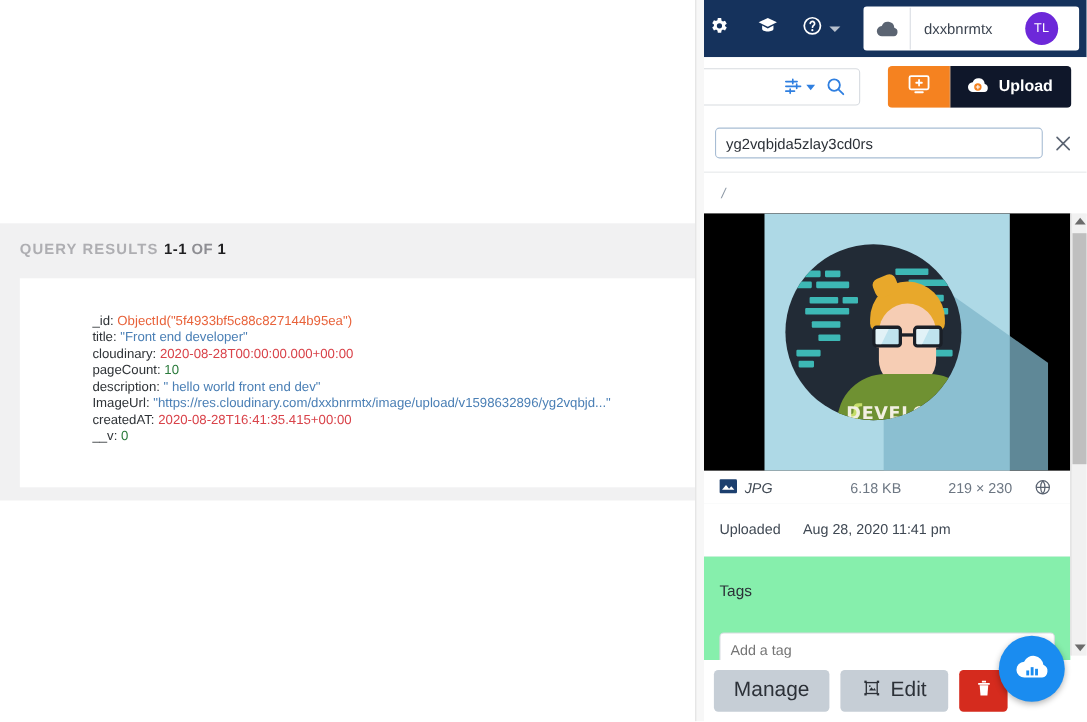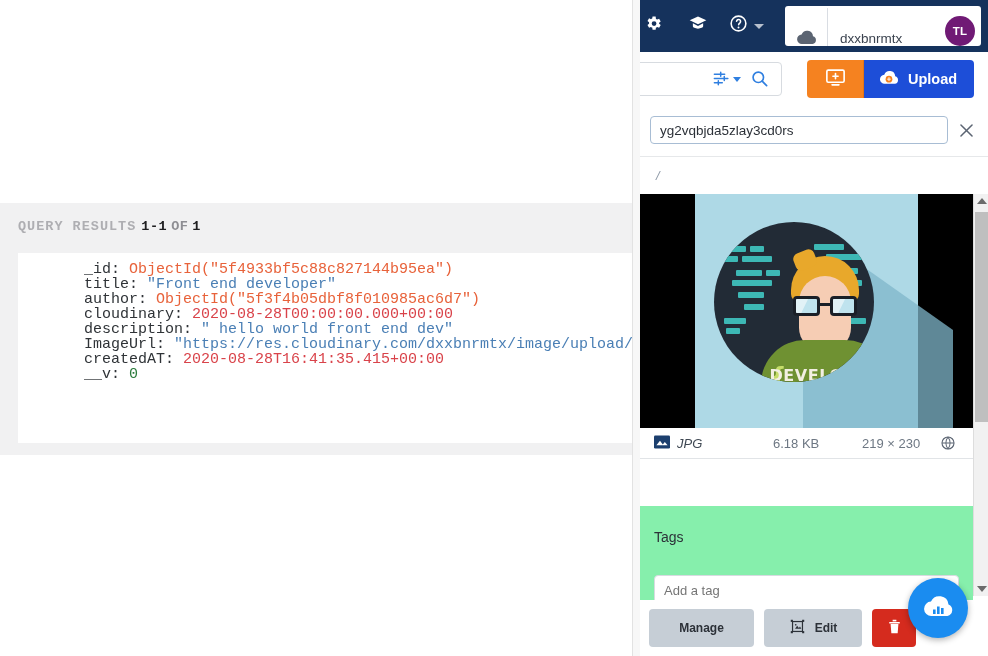--- a/index.html
+++ b/index.html
@@ -8,69 +8,69 @@
     background:#ffffff;
     font-family:"Liberation Sans", sans-serif;
     position:relative;
   }
 
   
   #left-pane{position:absolute;left:0;top:0;width:640px;height:656px;background:#fff;overflow:hidden;}
 
   #results-band{position:absolute;left:0;top:203px;width:640px;height:252px;background:#f1f1f2;}
 
-  #results-header{position:absolute;left:18px;top:219px;font-size:13.5px;letter-spacing:.5px;white-space:nowrap;font-family:Liberation Mono, monospace;}
+  #results-header{position:absolute;left:18px;top:219px;font-size:13.5px;letter-spacing:.5px;white-space:nowrap;}
   #results-header .lbl{color:#aeaeb2;font-weight:bold;letter-spacing:1px;}
   #results-header .rng{color:#1f1f21;font-weight:bold;margin-left:5px;}
   #results-header .of{color:#8e8e93;font-weight:bold;margin-left:4px;}
   #results-header .tot{color:#1f1f21;font-weight:bold;margin-left:4px;}
 
   #doc-card{position:absolute;left:18px;top:253px;width:622px;height:190px;background:#ffffff;}
 
-  #doc-body{position:absolute;left:84px;top:262px;
-    font-family:Liberation Mono, monospace;
-    font-size:15px;line-height:15px;color:#2f3337;white-space:nowrap;}
+  #doc-body{position:absolute;left:84px;top:284px;
+    font-family:Liberation Sans, sans-serif;
+    font-size:12px;line-height:15px;color:#2f3337;white-space:nowrap;}
   .k{color:#2f3337;}
   .v-str{color:#4a7fb5;}
   .v-num{color:#2a7a3b;}
   .v-obj{color:#e8623a;}
   .v-date{color:#d9434a;}
 
   
   #left-scroll-track{position:absolute;left:632px;top:0;width:8px;height:656px;background:#f7f7f7;border-left:1px solid #e2e2e2;}
 
   
   #cl-panel{position:absolute;left:640px;top:0;width:348px;height:656px;background:#ffffff;overflow:hidden;}
 
   
   #cl-topbar{position:absolute;left:-10px;top:0;width:358px;height:52px;background:#15325c;}
   .nav-ico{position:absolute;top:14px;color:#ffffff;cursor:pointer;}
   #gear-ico{left:14px;}
   #acad-ico{left:57px;}
   #help-ico{left:99px;}
   #help-caret{left:124px;top:24px;width:0;height:0;border-left:5px solid transparent;border-right:5px solid transparent;border-top:5px solid #b7c0cd;position:absolute;}
 
-  #cloud-chip{position:absolute;left:155px;top:6px;width:196px;height:40px;background:#ffffff;border-radius:3px;display:flex;align-items:flex-end;}
+  #cloud-chip{position:absolute;left:155px;top:6px;width:196px;height:40px;background:#ffffff;border-radius:3px;display:flex;align-items:center;}
   #cloud-ico-wrap{width:42px;display:flex;justify-content:center;align-items:center;}
   #cloud-sep{width:1px;height:38px;background:#d9dde3;}
   #cloud-name{flex:1;padding-left:12px;font-size:13.5px;color:#3c4450;}
-  #avatar{width:30px;height:30px;border-radius:50%;background:#701a75;color:#fff;font-size:11.5px;font-weight:bold;
-          display:flex;align-items:center;justify-content:center;margin-right:6px;letter-spacing:.3px;}
+  #avatar{width:30px;height:30px;border-radius:50%;background:#6d28d9;color:#fff;font-size:11.5px;font-weight:normal;
+          display:flex;align-items:center;justify-content:center;margin-right:19px;letter-spacing:.3px;}
 
   
   #cl-toolbar{position:absolute;left:0;top:52px;width:348px;height:52px;background:#ffffff;}
   #search-box{position:absolute;left:-8px;top:10px;width:148px;height:32px;border:1px solid #d7dbe0;border-radius:4px;background:#fff;}
   #filter-ico{position:absolute;right:50px;top:6px;cursor:pointer;}
   #filter-caret{position:absolute;right:40px;top:14px;width:0;height:0;border-left:4.5px solid transparent;border-right:4.5px solid transparent;border-top:5px solid #2f7fe0;}
   #search-ico{position:absolute;right:12px;top:6px;cursor:pointer;}
 
   #btn-group{position:absolute;left:167px;top:8px;height:38px;display:flex;border-radius:4px;overflow:hidden;}
   #btn-screen{width:56px;background:#f58220;display:flex;align-items:center;justify-content:center;cursor:pointer;}
   #btn-divider{width:1px;background:#e07418;}
-  #btn-upload{padding:0 17px 0 13px;background:#1d4ed8;display:flex;align-items:center;gap:8px;cursor:pointer;}
+  #btn-upload{padding:0 17px 0 13px;background:#0f172a;display:flex;align-items:center;gap:8px;cursor:pointer;}
   #btn-upload span{color:#fff;font-size:14.5px;font-weight:bold;}
 
   
   #fname-row{position:absolute;left:0;top:104px;width:348px;height:52px;background:#fff;}
   #fname-input{position:absolute;left:10px;top:12px;width:298px;height:28px;border:1px solid #a8bdd4;border-radius:4px;
                background:#fff;font-family:"Liberation Sans",sans-serif;font-size:13.5px;color:#2c3138;padding:0 9px;box-sizing:border-box;outline:none;}
   #fname-clear{position:absolute;left:317px;top:17px;cursor:pointer;}
 
   
   #crumb-row{position:absolute;left:0;top:156px;width:348px;height:38px;background:#fff;border-top:1px solid #e6e8ea;border-bottom:1px solid #e6e8ea;}
@@ -121,21 +121,21 @@
 
   
   #cl-scroll{position:absolute;left:333px;top:194px;width:15px;height:402px;background:#f1f1f1;border-left:1px solid #ddd;}
   #cl-up{position:absolute;left:3px;top:4px;width:0;height:0;border-left:5px solid transparent;border-right:5px solid transparent;border-bottom:6px solid #6b6b6b;cursor:pointer;}
   #cl-down{position:absolute;left:3px;bottom:4px;width:0;height:0;border-left:5px solid transparent;border-right:5px solid transparent;border-top:6px solid #6b6b6b;cursor:pointer;}
   #cl-thumb{position:absolute;left:1px;top:18px;width:13px;height:210px;background:#bfbfbf;cursor:pointer;}
 
   
   #action-bar{position:absolute;left:0;top:600px;width:348px;height:56px;background:#ffffff;}
   .act-btn{position:absolute;top:9px;height:38px;border-radius:4px;display:flex;align-items:center;justify-content:center;cursor:pointer;
-           font-size:12px;font-weight:bold;color:#2c3138;background:#c6ced6;}
+           font-size:19px;font-weight:normal;color:#2c3138;background:#c6ced6;}
   #btn-manage{left:9px;width:105px;}
   #btn-edit{left:124px;width:98px;gap:9px;}
   #btn-delete{left:232px;width:44px;background:#d52b1e;}
 
   
   #fab{position:absolute;left:268px;top:578px;width:60px;height:60px;border-radius:50%;background:#1a8cf0;
        display:flex;align-items:center;justify-content:center;cursor:pointer;box-shadow:0 2px 6px rgba(0,0,0,.3);}
 </style>
 </head>
 <body>
@@ -146,22 +146,22 @@
 
   <div id="results-header">
     <span class="lbl">QUERY RESULTS</span><span class="rng">1-1</span><span class="of">OF</span><span class="tot">1</span>
   </div>
 
   <div id="doc-card"></div>
 
   <div id="doc-body">
       <div><span class="k">_id: </span><span class="v-obj">ObjectId("5f4933bf5c88c827144b95ea")</span></div>
       <div><span class="k">title: </span><span class="v-str">"Front end developer"</span></div>
-      <div><span class="k">author: </span><span class="v-obj">ObjectId("5f3f4b05dbf8f010985ac6d7")</span></div>
       <div><span class="k">cloudinary: </span><span class="v-date">2020-08-28T00:00:00.000+00:00</span></div>
+      <div><span class="k">pageCount: </span><span class="v-num">10</span></div>
       <div><span class="k">description: </span><span class="v-str">"   hello world front end dev"</span></div>
       <div><span class="k">ImageUrl: </span><span class="v-str">"https://res.cloudinary.com/dxxbnrmtx/image/upload/v1598632896/yg2vqbjd..."</span></div>
       <div><span class="k">createdAT: </span><span class="v-date">2020-08-28T16:41:35.415+00:00</span></div>
       <div><span class="k">__v: </span><span class="v-num">0</span></div>
     </div>
 
   <div id="left-scroll-track">
     
   </div>
 </div>
@@ -314,20 +314,24 @@
     <span id="meta-size">6.18 KB</span>
     <span id="meta-dim">219 × 230</span>
     <span id="globe-ico">
       <svg width="16" height="16" viewBox="0 0 24 24" fill="none" stroke="#5b6472" stroke-width="1.7">
           <circle cx="12" cy="12" r="9"></circle>
           <path d="M3.2 12h17.6M12 3a15 15 0 010 18M12 3a15 15 0 000 18"></path>
         </svg>
     </span>
   </div>
 
+  <div id="uploaded-row">
+    <span id="up-label">Uploaded</span>
+    <span id="up-value">Aug 28, 2020 11:41 pm</span>
+  </div>
 
   <div id="tags-sec">
     <span id="tags-title">Tags</span>
     <input id="tag-input" placeholder="Add a tag" style="">
   </div>
 
   <div id="cl-scroll">
     <span id="cl-up"></span>
     <span id="cl-thumb"></span>
     <span id="cl-down"></span>

